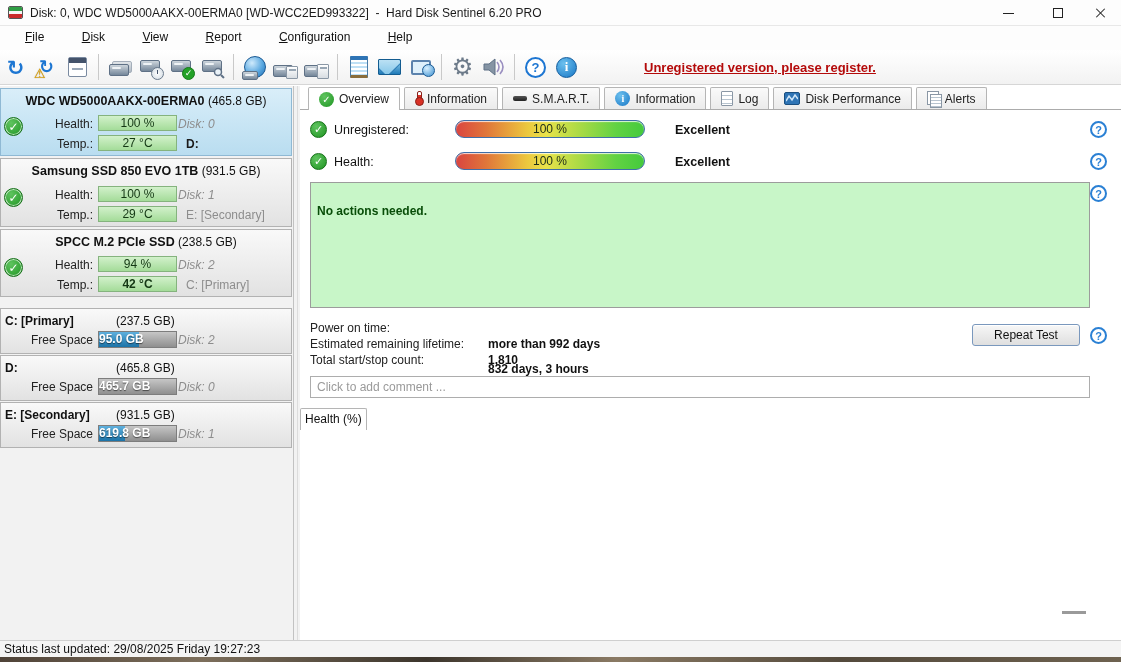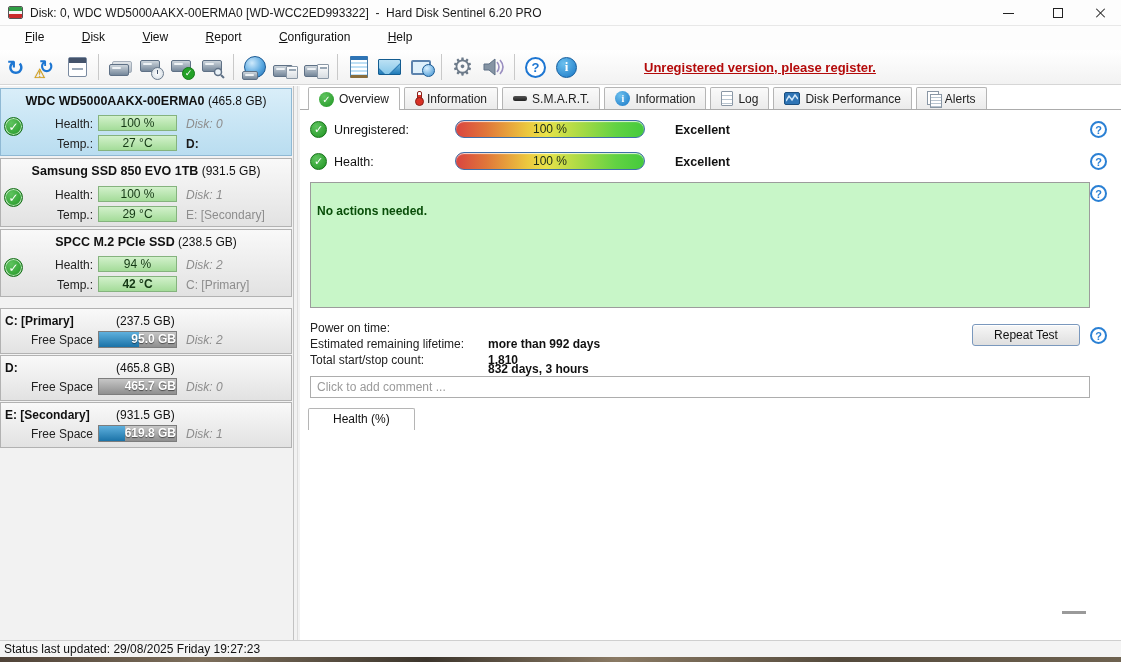--- a/index.html
+++ b/index.html
@@ -58,29 +58,29 @@
   
   .sidebar { position:absolute; left:0; top:86px; width:300px; height:554px; background:#f2f2f2; }
   .side-sep { position:absolute; top:86px; left:293px; width:1px; height:554px; background:#c2c2c2; }
   .side-sep2 { position:absolute; top:86px; left:297px; width:1px; height:554px; background:#dcdcdc; }
   .blk { position:absolute; left:0; width:292px; border:1px solid #b2b2b2; background:linear-gradient(180deg,#f9f9f9,#e2e2e2); }
   .blk.sel { background:linear-gradient(180deg,#d9eef9,#b9ddf0); border-color:#8fb9d4; }
   .blk-title { position:absolute; left:0; top:5px; width:100%; text-align:center; white-space:nowrap; }
   .blk-title b { font-size:12.5px; }
   .row-label { position:absolute; left:0; width:92px; text-align:right; color:#222; }
   .gbar { position:absolute; left:97px; width:79px; height:16px; background:linear-gradient(180deg,#d2f1cb,#a4dc99); border:1px solid #85b37e; text-align:center; line-height:15px; color:#143814; }
-  .rmeta { position:absolute; left:185px; color:#8d8d8d; font-style:italic; }
+  .rmeta { position:absolute; left:177px; color:#8d8d8d; font-style:italic; }
   .rdrive { position:absolute; left:185px; color:#8d8d8d; }
   .blk.sel .rdrive { color:#1a1a1a; font-weight:bold; }
   .chk { position:absolute; width:19px; height:19px; border-radius:50%; background:radial-gradient(circle at 35% 30%,#5fc45f,#1f9422); border:1px solid #147017; color:#fff; font-size:12px; font-weight:bold; display:flex; align-items:center; justify-content:center; box-shadow:0 0 0 1px #ffffffaa inset; }
   .part-name { position:absolute; left:4px; top:5px; font-weight:bold; }
   .part-size { position:absolute; left:115px; top:5px; }
   .fbar { position:absolute; left:97px; top:22px; width:79px; height:17px; background:linear-gradient(180deg,#c6c6c6,#8f8f8f); border:1px solid #7d7d7d; overflow:hidden; }
   .fbar .fill { position:absolute; left:0; top:0; bottom:0; background:linear-gradient(180deg,#5fb0dd,#1b73a8); }
-  .fbar .ftext { position:absolute; left:0; top:0; width:100%; text-align:right; line-height:15px; color:#fff; font-weight:bold; text-shadow:0 1px 1px rgba(0,0,0,.55); }
+  .fbar .ftext { position:absolute; left:0; top:0; width:100%; text-align:left; line-height:15px; color:#fff; font-weight:bold; text-shadow:0 1px 1px rgba(0,0,0,.55); }
 
   
   .tabsline { position:absolute; left:300px; top:109px; width:821px; height:1px; background:#ababab; }
   .tabs { position:absolute; left:308px; top:87px; height:23px; display:flex; }
   .tab { position:relative; display:flex; align-items:center; gap:5px; padding:0 10px; margin-right:4px; height:22px; background:linear-gradient(180deg,#fafafa,#ebebeb); border:1px solid #b5b5b5; border-bottom:none; border-radius:2px 2px 0 0; color:#222; }
   .tab.active { background:#fff; height:23px; z-index:2; }
   .ticon-check { width:15px; height:15px; border-radius:50%; background:radial-gradient(circle at 35% 30%,#5fc45f,#1f9422); color:#fff; font-size:10px; font-weight:bold; display:flex; align-items:center; justify-content:center; }
   .ticon-thermo { position:relative; width:7px; height:15px; }
   .ticon-thermo::before{content:"";position:absolute;left:2px;top:0;width:3px;height:10px;background:linear-gradient(180deg,#fff 0 3px,#d93025 3px);border:1px solid #8a2018;border-radius:2px;}
   .ticon-thermo::after{content:"";position:absolute;left:0;bottom:0;width:7px;height:7px;border-radius:50%;background:#d93025;border:1px solid #8a2018;}
@@ -102,21 +102,21 @@
   .statusbox { position:absolute; left:10px; top:72px; width:780px; height:126px; background:#c8f6c8; border:1px solid #9c9c9c; padding:4px 6px; }
   .statusbox .l1 { color:#00820a; }
   .statusbox .l2 { margin-top:17px; color:#084d08; font-weight:bold; }
   .stat-label { position:absolute; left:10px; color:#222; }
   .stat-value { position:absolute; left:188px; font-weight:bold; color:#111; }
   .btn { position:absolute; left:672px; top:214px; width:108px; height:22px; background:linear-gradient(180deg,#f7f7f7,#dfdfdf); border:1px solid #7a98bd; border-radius:3px; font-size:12px; color:#111; text-align:center; line-height:20px; box-shadow:0 1px 0 #fff inset; }
   .comment { position:absolute; left:10px; top:266px; width:780px; height:22px; border:1px solid #adadad; background:#fff; font-family:"Liberation Sans",sans-serif; font-size:12px; color:#9a9a9a; padding:0 6px; }
   .comment::placeholder { color:#9a9a9a; opacity:1; }
 
   
-  .chart-tab { position:absolute; left:8px; top:298px; height:22px; padding:0 24px; background:#fff; border:1px solid #b5b5b5; border-bottom:none; border-radius:2px 2px 0 0; line-height:21px; z-index:2; }
+  .chart-tab { position:absolute; left:0; top:298px; height:22px; padding:0 4px; background:#fff; border:1px solid #b5b5b5; border-bottom:none; border-radius:2px 2px 0 0; line-height:21px; z-index:2; }
   .chart-wrap { position:absolute; left:2px; top:319px; width:808px; height:197px; border:1px solid #c9c9c9; background:#fff; }
   .chart-grad { position:absolute; left:1px; top:1px; right:1px; height:174px; background:linear-gradient(180deg,#fbfbfb 0%,#e9e9e9 40%,#cfcfcf 100%); }
   .save-icon { position:absolute; left:6px; top:6px; width:18px; height:18px; background:linear-gradient(180deg,#6a7686,#3f4a58); border-radius:2px; }
   .save-icon::before{content:"";position:absolute;left:4px;top:2px;width:10px;height:6px;background:#9fb0c0;}
   .save-icon::after{content:"";position:absolute;left:3px;bottom:1px;width:12px;height:7px;background:#f2f2f2;}
   .plot { position:absolute; left:60px; top:21px; width:705px; height:92px; background:#fff; border:1px solid #222; }
   .hline { position:absolute; left:60px; top:67px; width:705px; border-top:1px dashed #8a8a8a; }
   .vline { position:absolute; left:412px; top:21px; height:150px; border-left:1px dashed #8a8a8a; }
   .pt { position:absolute; left:410px; top:65px; width:5px; height:5px; background:#1a2a4a; border-radius:50%; }
   .ptlabel { position:absolute; left:399px; top:45px; padding:1px 5px; background:#fff; border:1px dotted #555; font-size:11px; }

